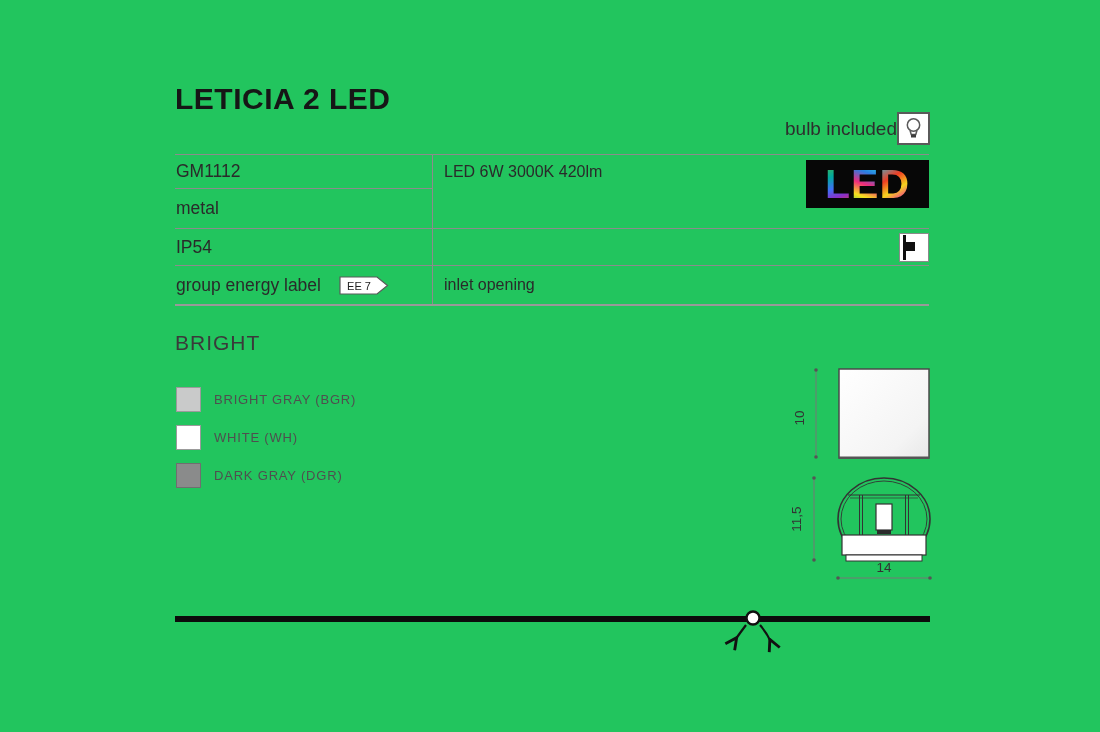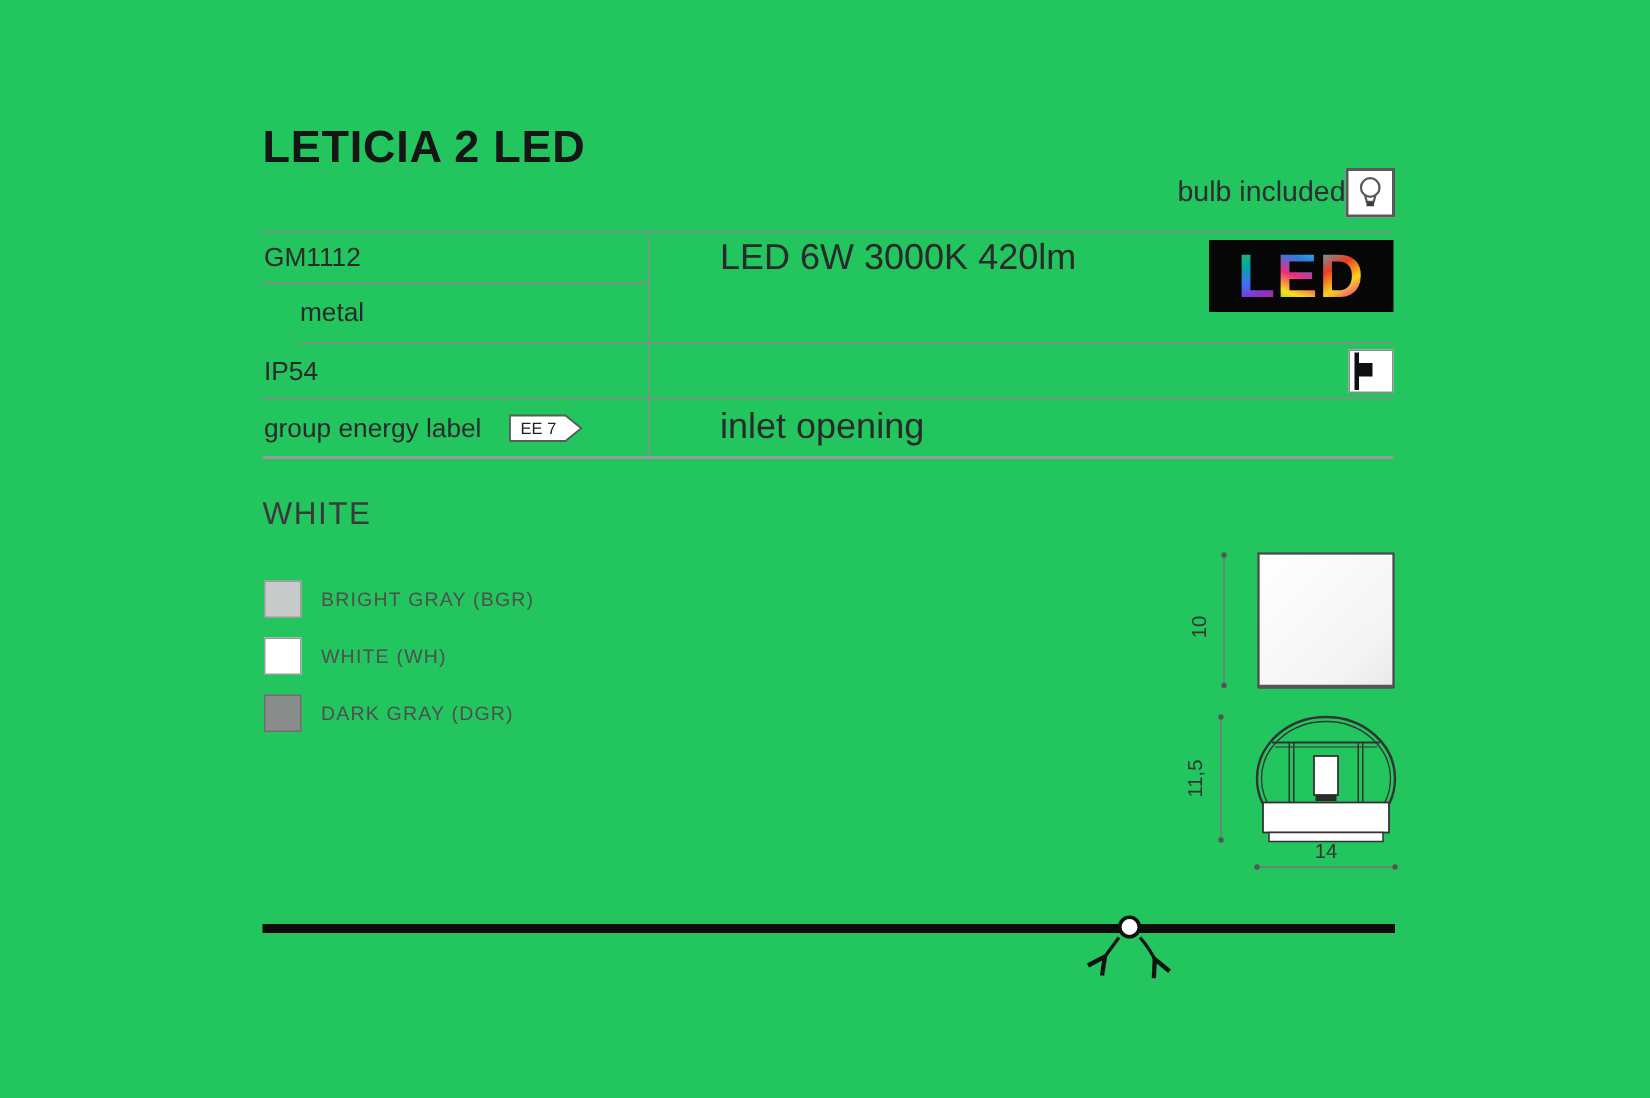--- a/index.html
+++ b/index.html
@@ -12,26 +12,26 @@
          color:#161616;letter-spacing:.5px;}
   
   .bulb-row{position:absolute;top:112px;right:170px;display:flex;align-items:center;}
   .bulb-label{font-size:19px;color:#2e2e2e;}
   .bulb-box{width:29px;height:29px;border:2px solid #5a5a5a;display:flex;
             align-items:center;justify-content:center;background:#fff;}
   
   .spec-table{position:absolute;left:175px;top:154px;width:754px;
               border-top:1px solid #8c8c8c;border-bottom:2px solid #999;}
   .spec-table .vdiv{position:absolute;left:257px;top:0;bottom:0;width:1px;background:#8c8c8c;}
-  .trow{position:relative;display:flex;gap:20px;}
-  .r1{height:34px;} .r2{height:39px;margin-left:24px;} .r3{height:36px;} .r4{height:38px;}
+  .trow{position:relative;display:flex;}
+  .r1{height:34px;} .r2{height:39px;} .r3{height:36px;} .r4{height:38px;}
   .cell-l{width:257px;box-sizing:border-box;display:flex;align-items:center;
           font-size:17.5px;color:#2a2a2a;padding-left:1px;}
-  .cell-r{flex:1;display:flex;align-items:center;padding-left:28px;
-          font-size:24px;color:#2a2a2a;}
+  .cell-r{flex:1;display:flex;align-items:center;padding-left:12px;
+          font-size:16px;color:#2a2a2a;}
   .r1 .cell-l{border-bottom:1px solid #8c8c8c;}
   .r2,.r3{border-bottom:1px solid #8c8c8c;}
   
   .led-logo{position:absolute;top:5px;right:0;width:123px;height:48px;background:#070707;
             display:flex;align-items:center;justify-content:center;z-index:2;}
   .led-logo span{font-size:41px;font-weight:bold;line-height:1;letter-spacing:1px;
                  -webkit-background-clip:text;background-clip:text;color:transparent;}
   .led-l{background-image:linear-gradient(160deg,#4db848 0%,#00a99d 30%,#3f6ff5 55%,#8b2fc9 75%,#ef3d23 100%);}
   .led-e{background-image:linear-gradient(200deg,#29e0e2 0%,#2a7de1 25%,#ef2b7c 50%,#f7e01d 75%,#44c655 100%);}
   .led-d{background-image:linear-gradient(150deg,#29c5e2 0%,#ef3d23 35%,#f7d41d 60%,#ef2b9c 85%,#b01fe0 100%);}
@@ -111,21 +111,21 @@
       <div class="cell-r">inlet opening</div>
     </div>
 
     <div class="led-logo">
       <span class="led-l">L</span>
       <span class="led-e">E</span>
       <span class="led-d">D</span>
     </div>
   </div>
 
-  <div class="colour-heading">WHITE</div>
+  <div class="colour-heading">BRIGHT</div>
 
   <div class="swatches">
     <div class="swatch-row">
       <div class="swatch sw-bgr"></div>
       <div class="swatch-label">BRIGHT GRAY (BGR)</div>
     </div>
     <div class="swatch-row">
       <div class="swatch sw-wh"></div>
       <div class="swatch-label">WHITE (WH)</div>
     </div>

